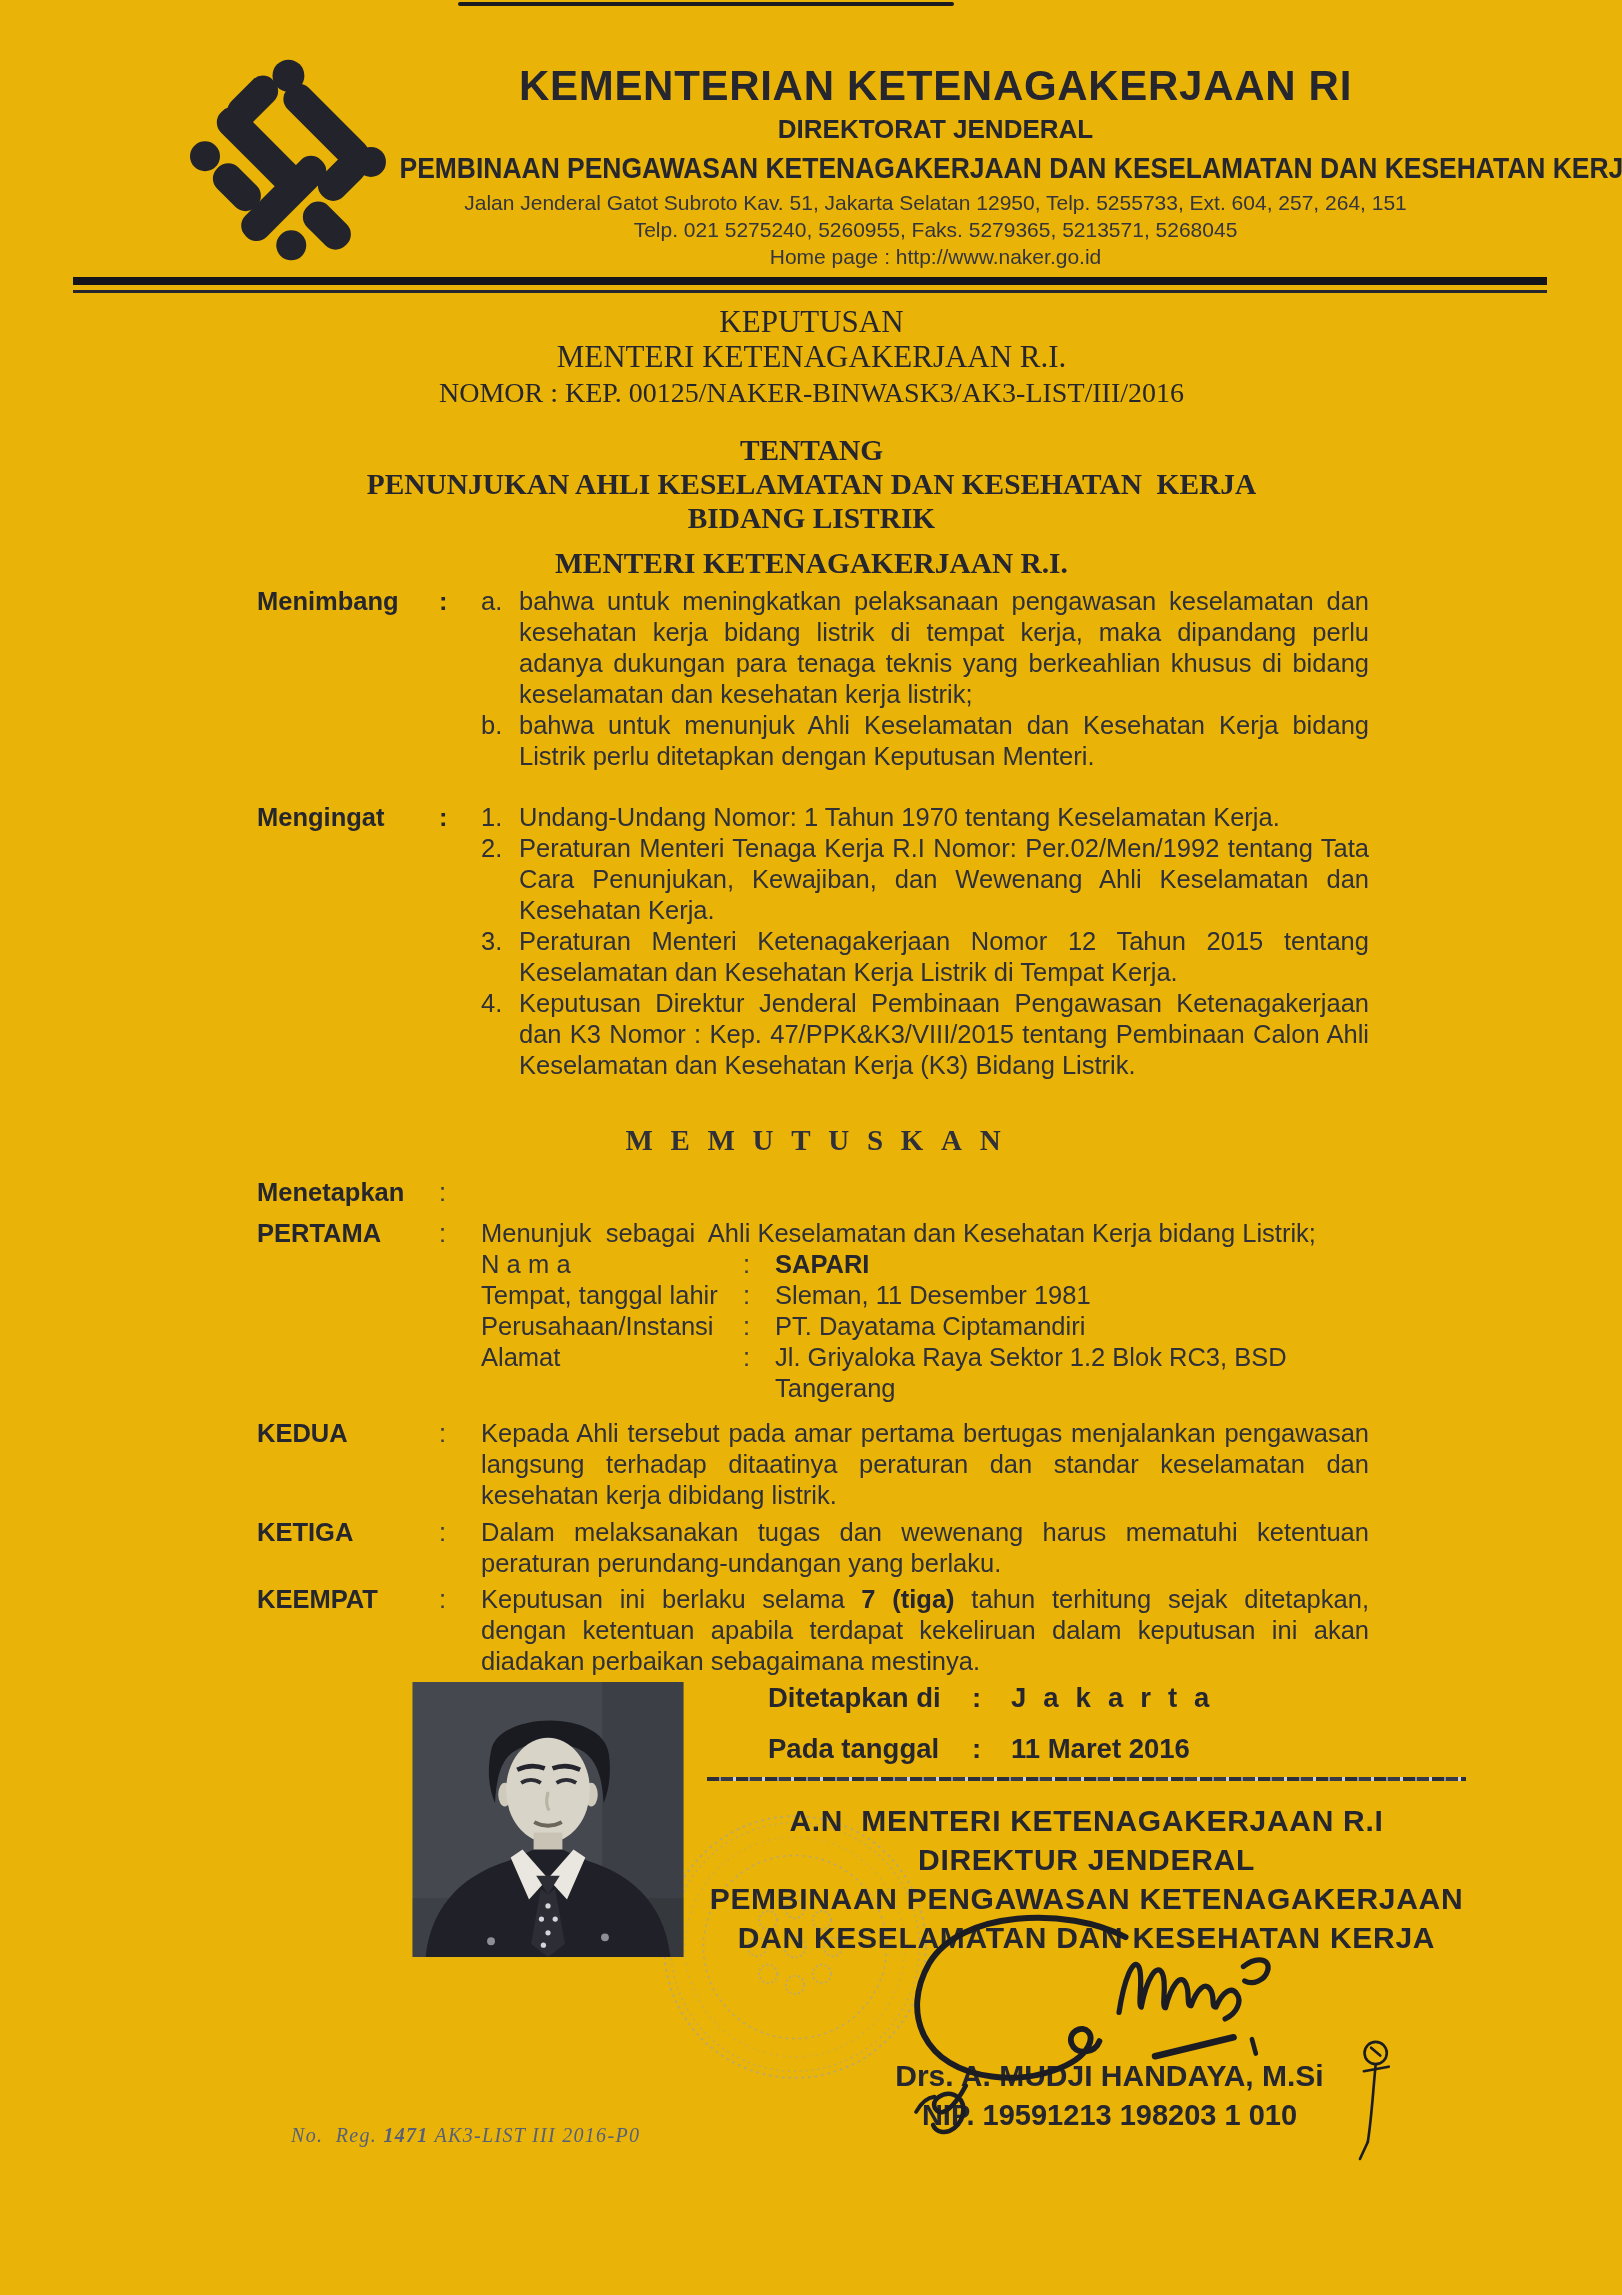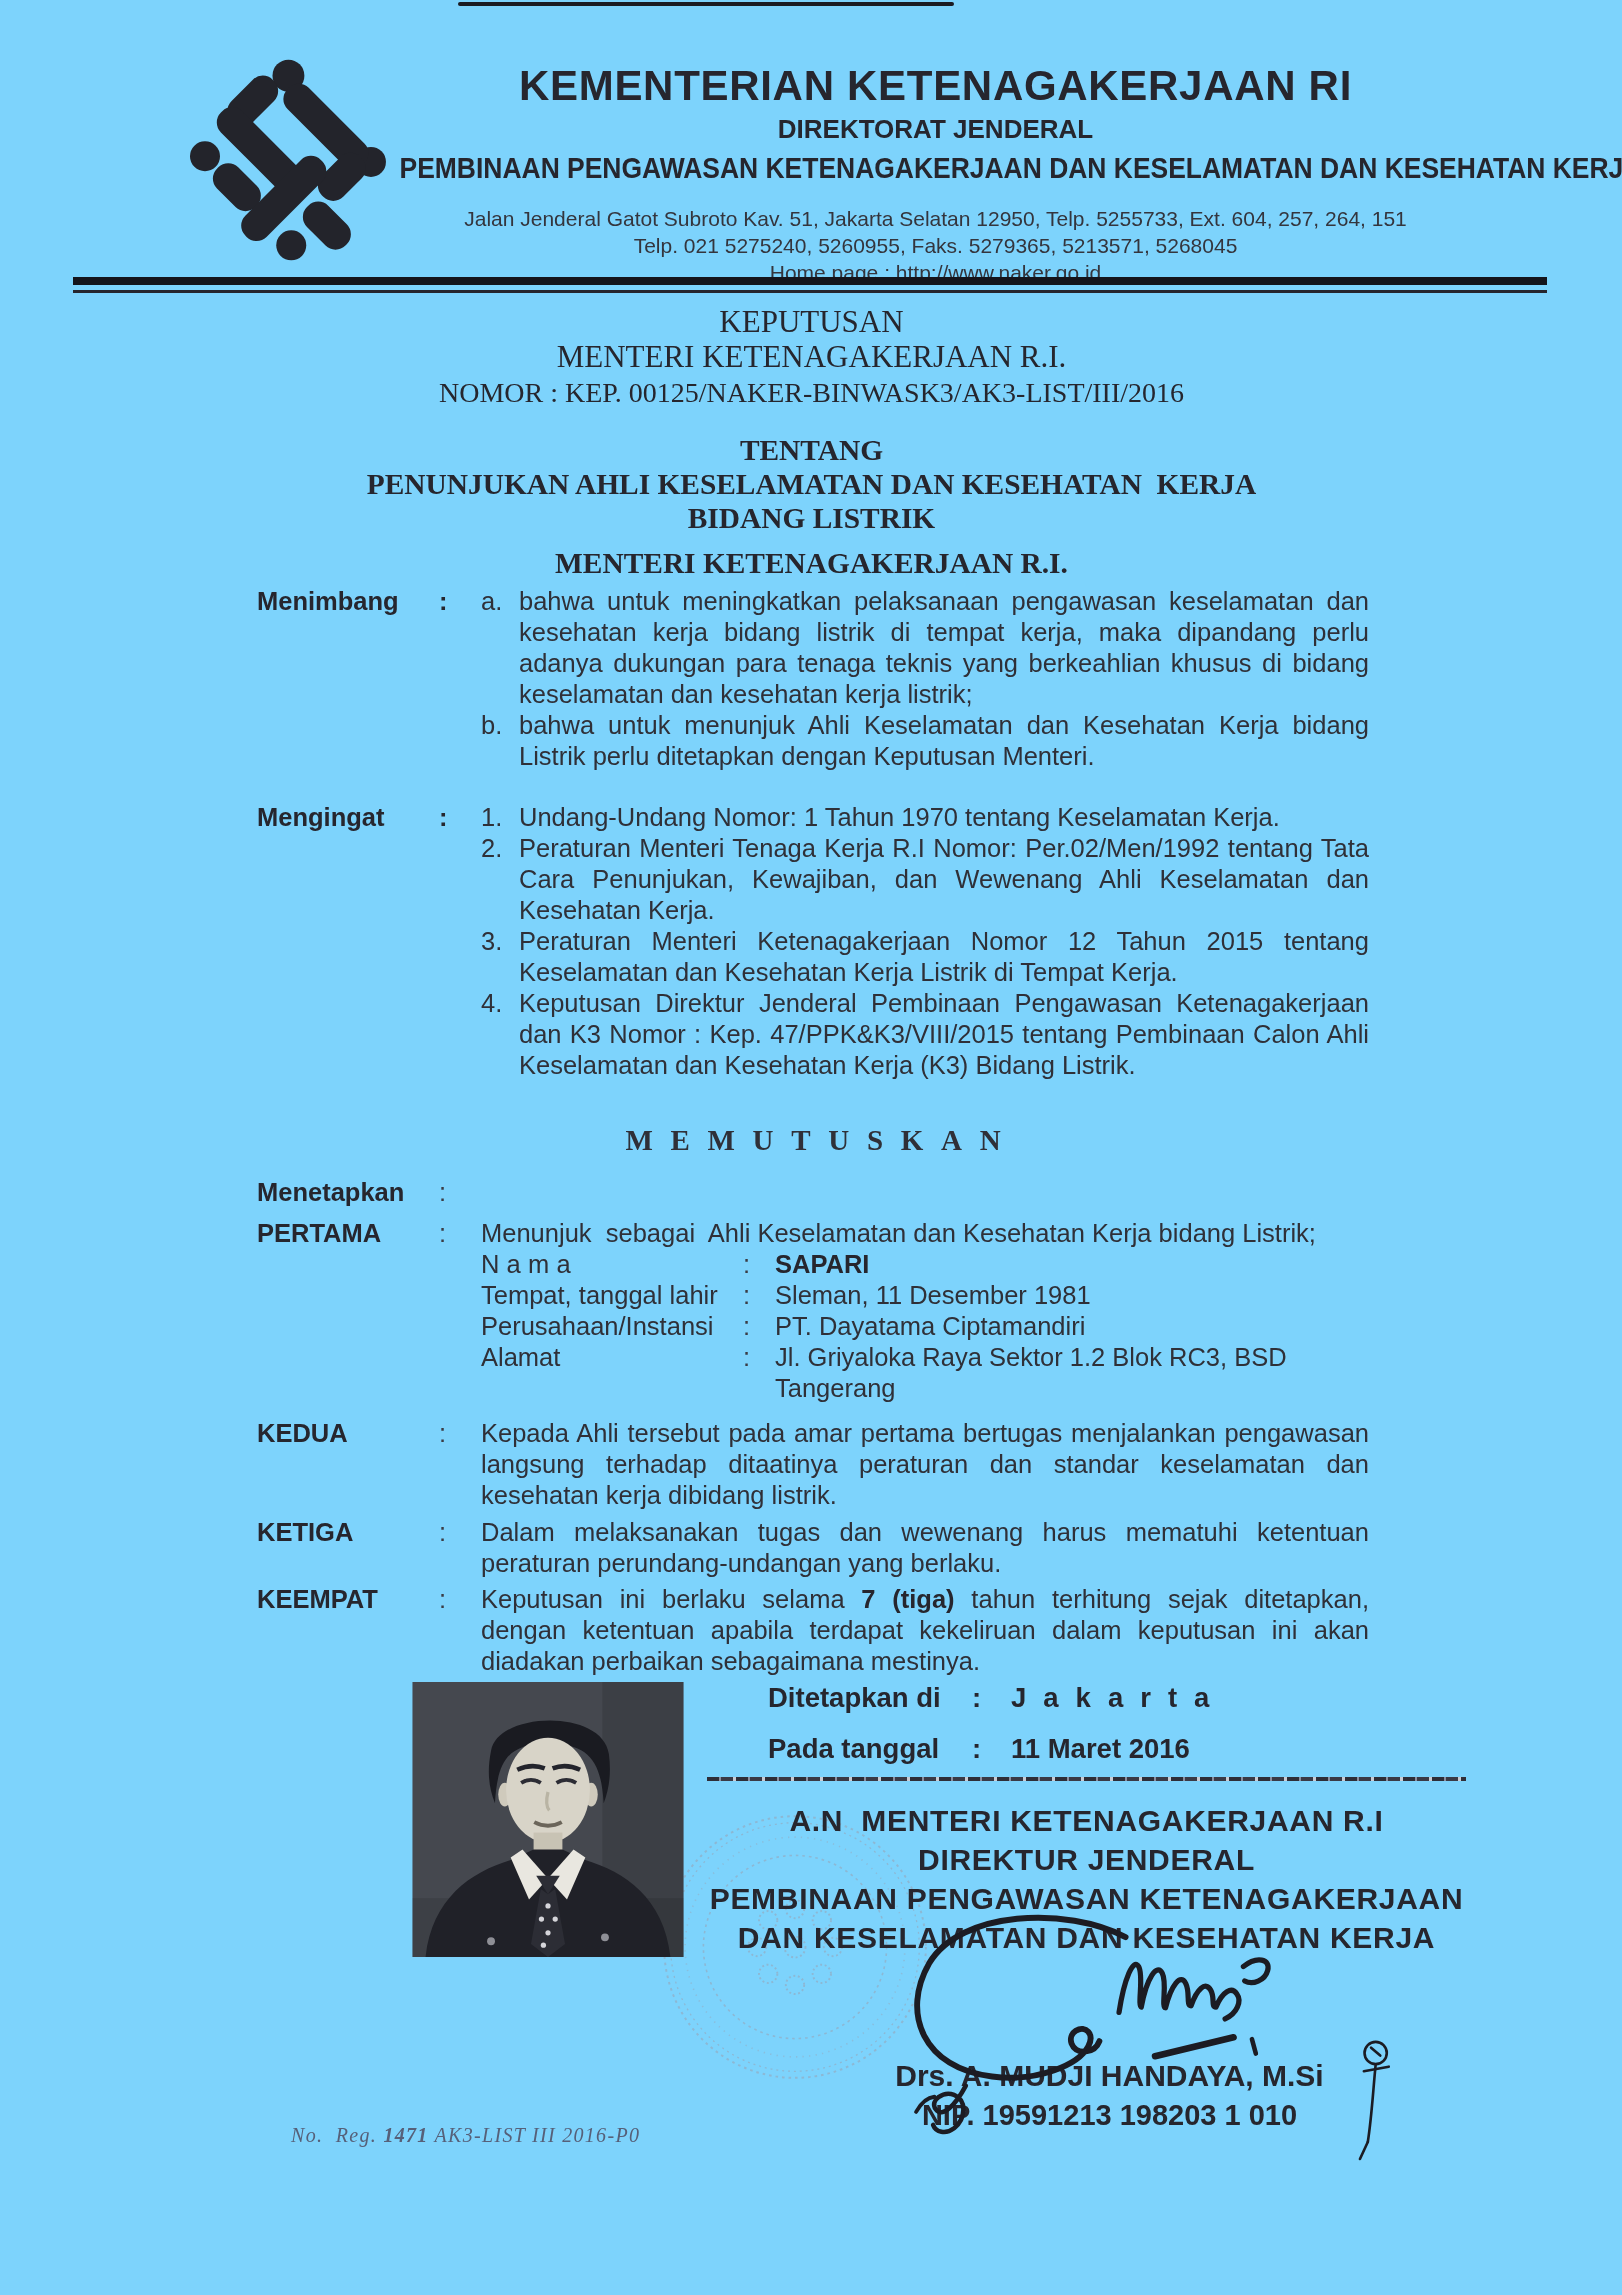--- a/index.html
+++ b/index.html
@@ -1,28 +1,28 @@
 <!DOCTYPE html>
 <html style="font-size:10.5px"><head>
 <meta charset="utf-8">
 <style>
   html,body{margin:0;padding:0;background:#e8e8e6;}
-  #page{position:relative;width:1623px;height:2295px;background:#7dd3fc;overflow:hidden;
+  #page{position:relative;width:1623px;height:2295px;background:#eab308;overflow:hidden;
         font-family:"Liberation Sans",sans-serif;color:#2f3038;}
   .abs{position:absolute;}
   
   #scan-line{left:458px;top:2px;width:496px;height:3.9px;background:#1b1b22;border-radius:2px;}
   #logo{left:182px;top:55px;width:211px;height:225px;}
   #header-text{left:340px;right:92px;top:62px;text-align:center;color:#26262e;}
   .h-ministry{font-size:42px;font-weight:bold;line-height:48px;letter-spacing:0.7px;}
   .h-dir{font-size:26px;font-weight:bold;line-height:39px;}
   .h-dir2{font-size:29.4px;font-weight:bold;line-height:37px;white-space:nowrap;
           transform:scaleX(.9);transform-origin:center;}
   .h-addr{font-size:21px;line-height:27px;color:#34353d;}
-  .h-addr-first{margin-top:19px;}
+  .h-addr-first{margin-top:3px;}
   #rule-thick{left:73px;top:277px;width:1474px;height:7.9px;background:#14141b;}
   #rule-thin{left:73px;top:290px;width:1474px;height:2.6px;background:#26262e;}
   
   #title-block{left:0;width:1623px;top:304px;text-align:center;color:#26262e;
                font-family:"Liberation Serif",serif;}
   .t-big{font-size:31px;font-weight:normal;line-height:35px;}
   .t-nomor{font-size:28px;line-height:37px;}
   .t-gap{height:22px;}
   .t-sub{font-size:29.4px;font-weight:bold;line-height:34px;}
   .t-auth{font-size:29.4px;font-weight:bold;line-height:34px;margin-top:10.5px;}

